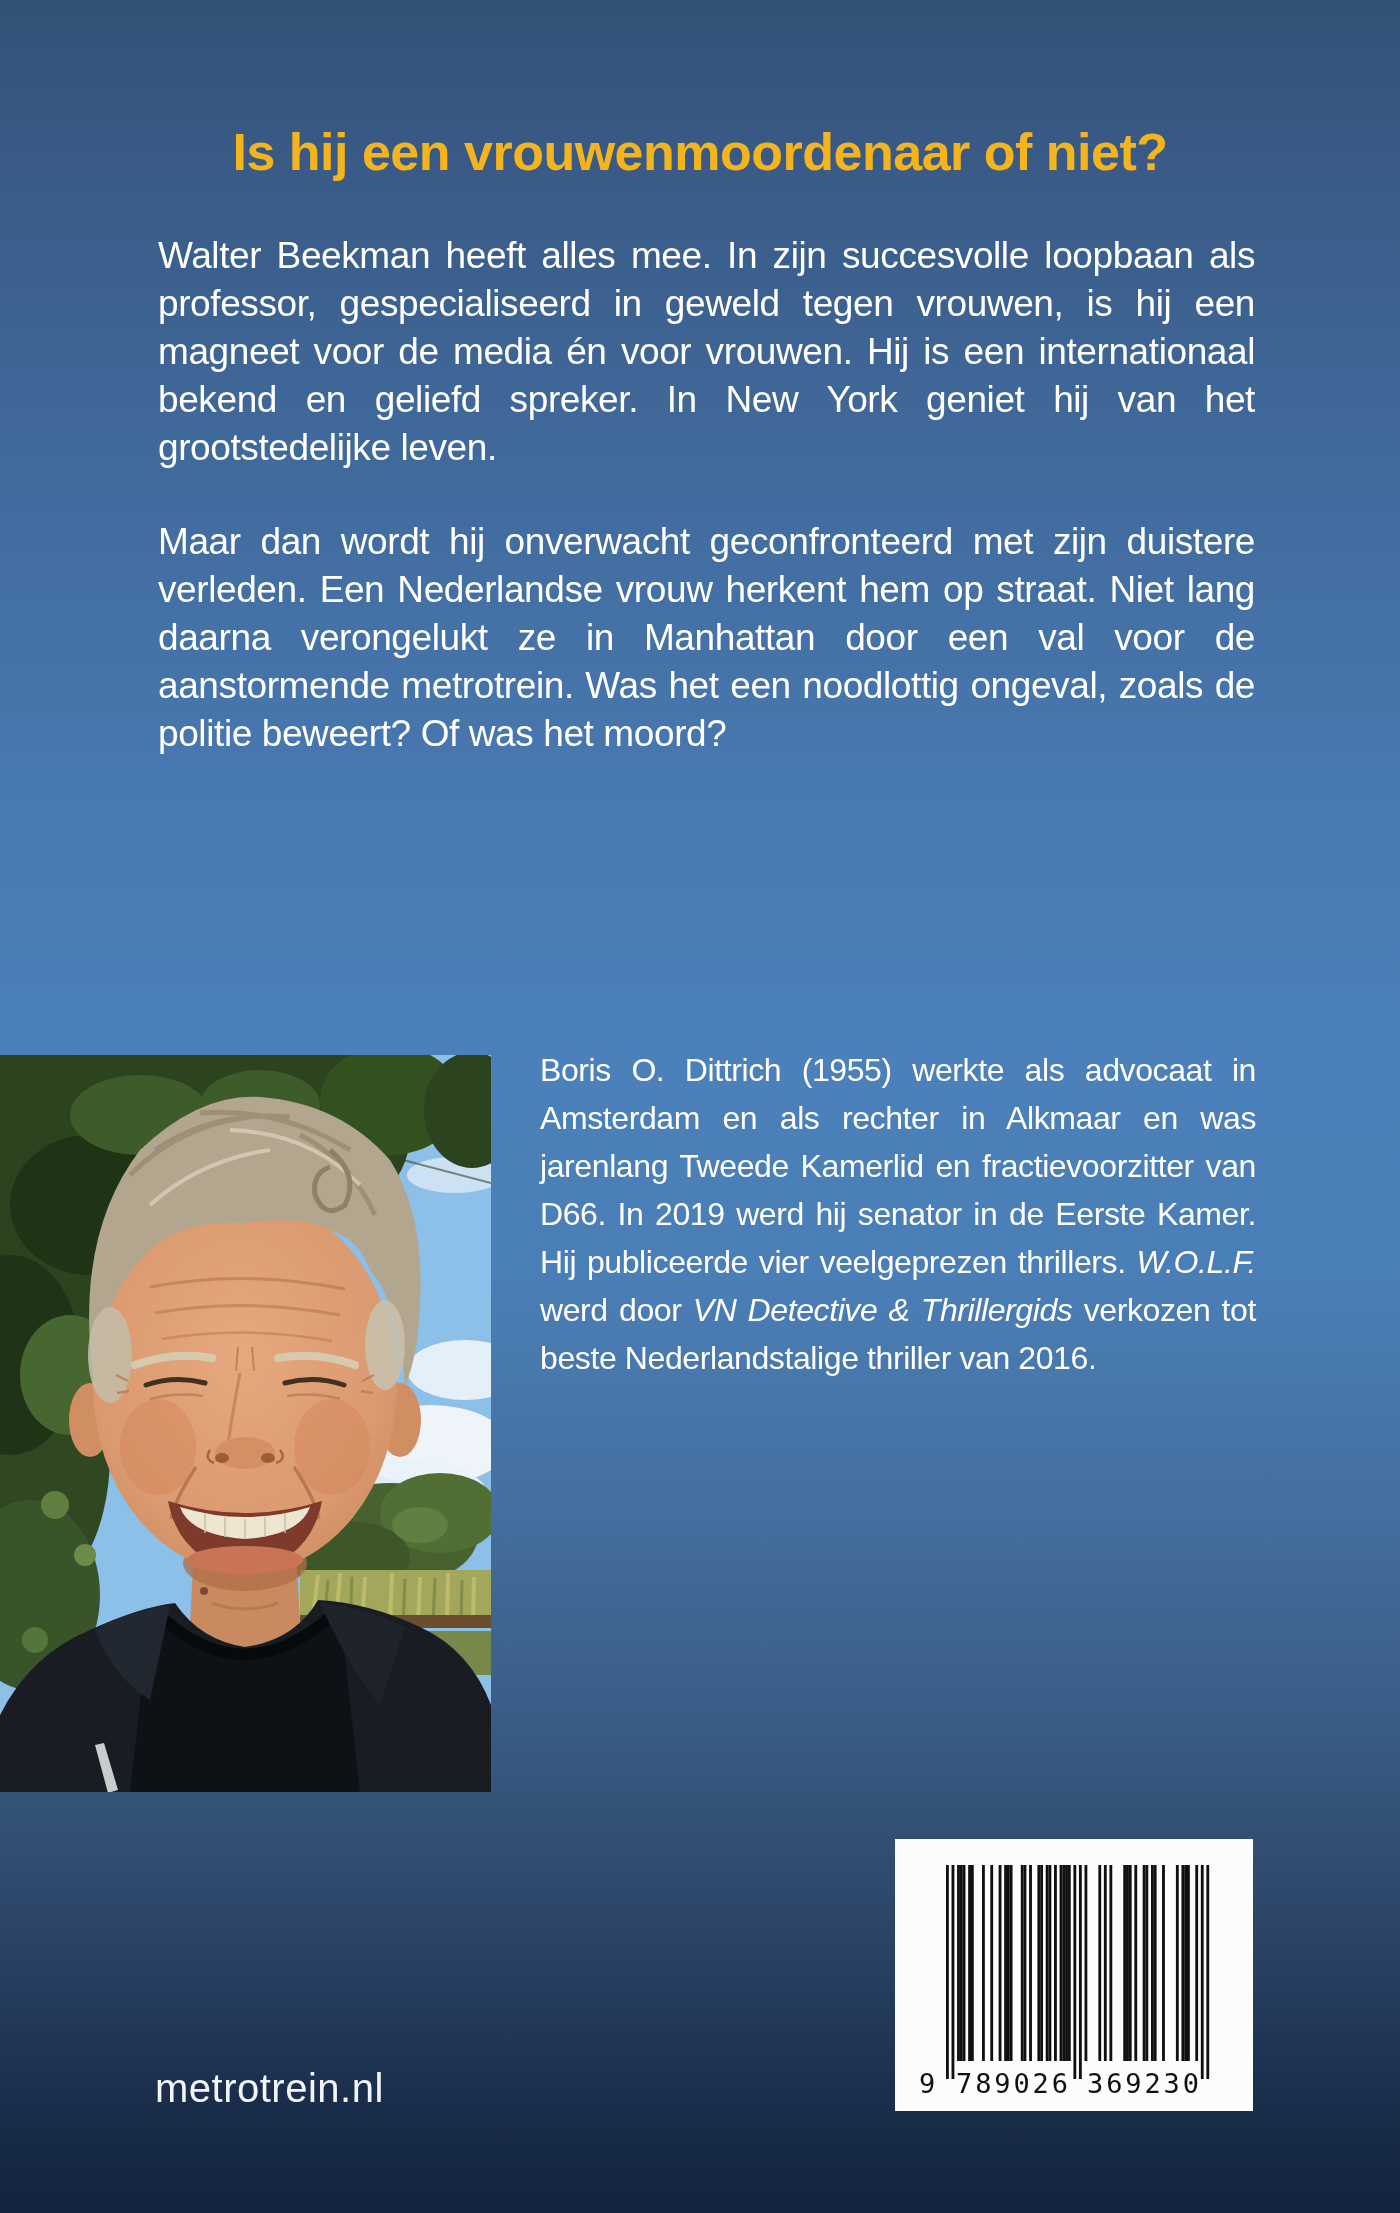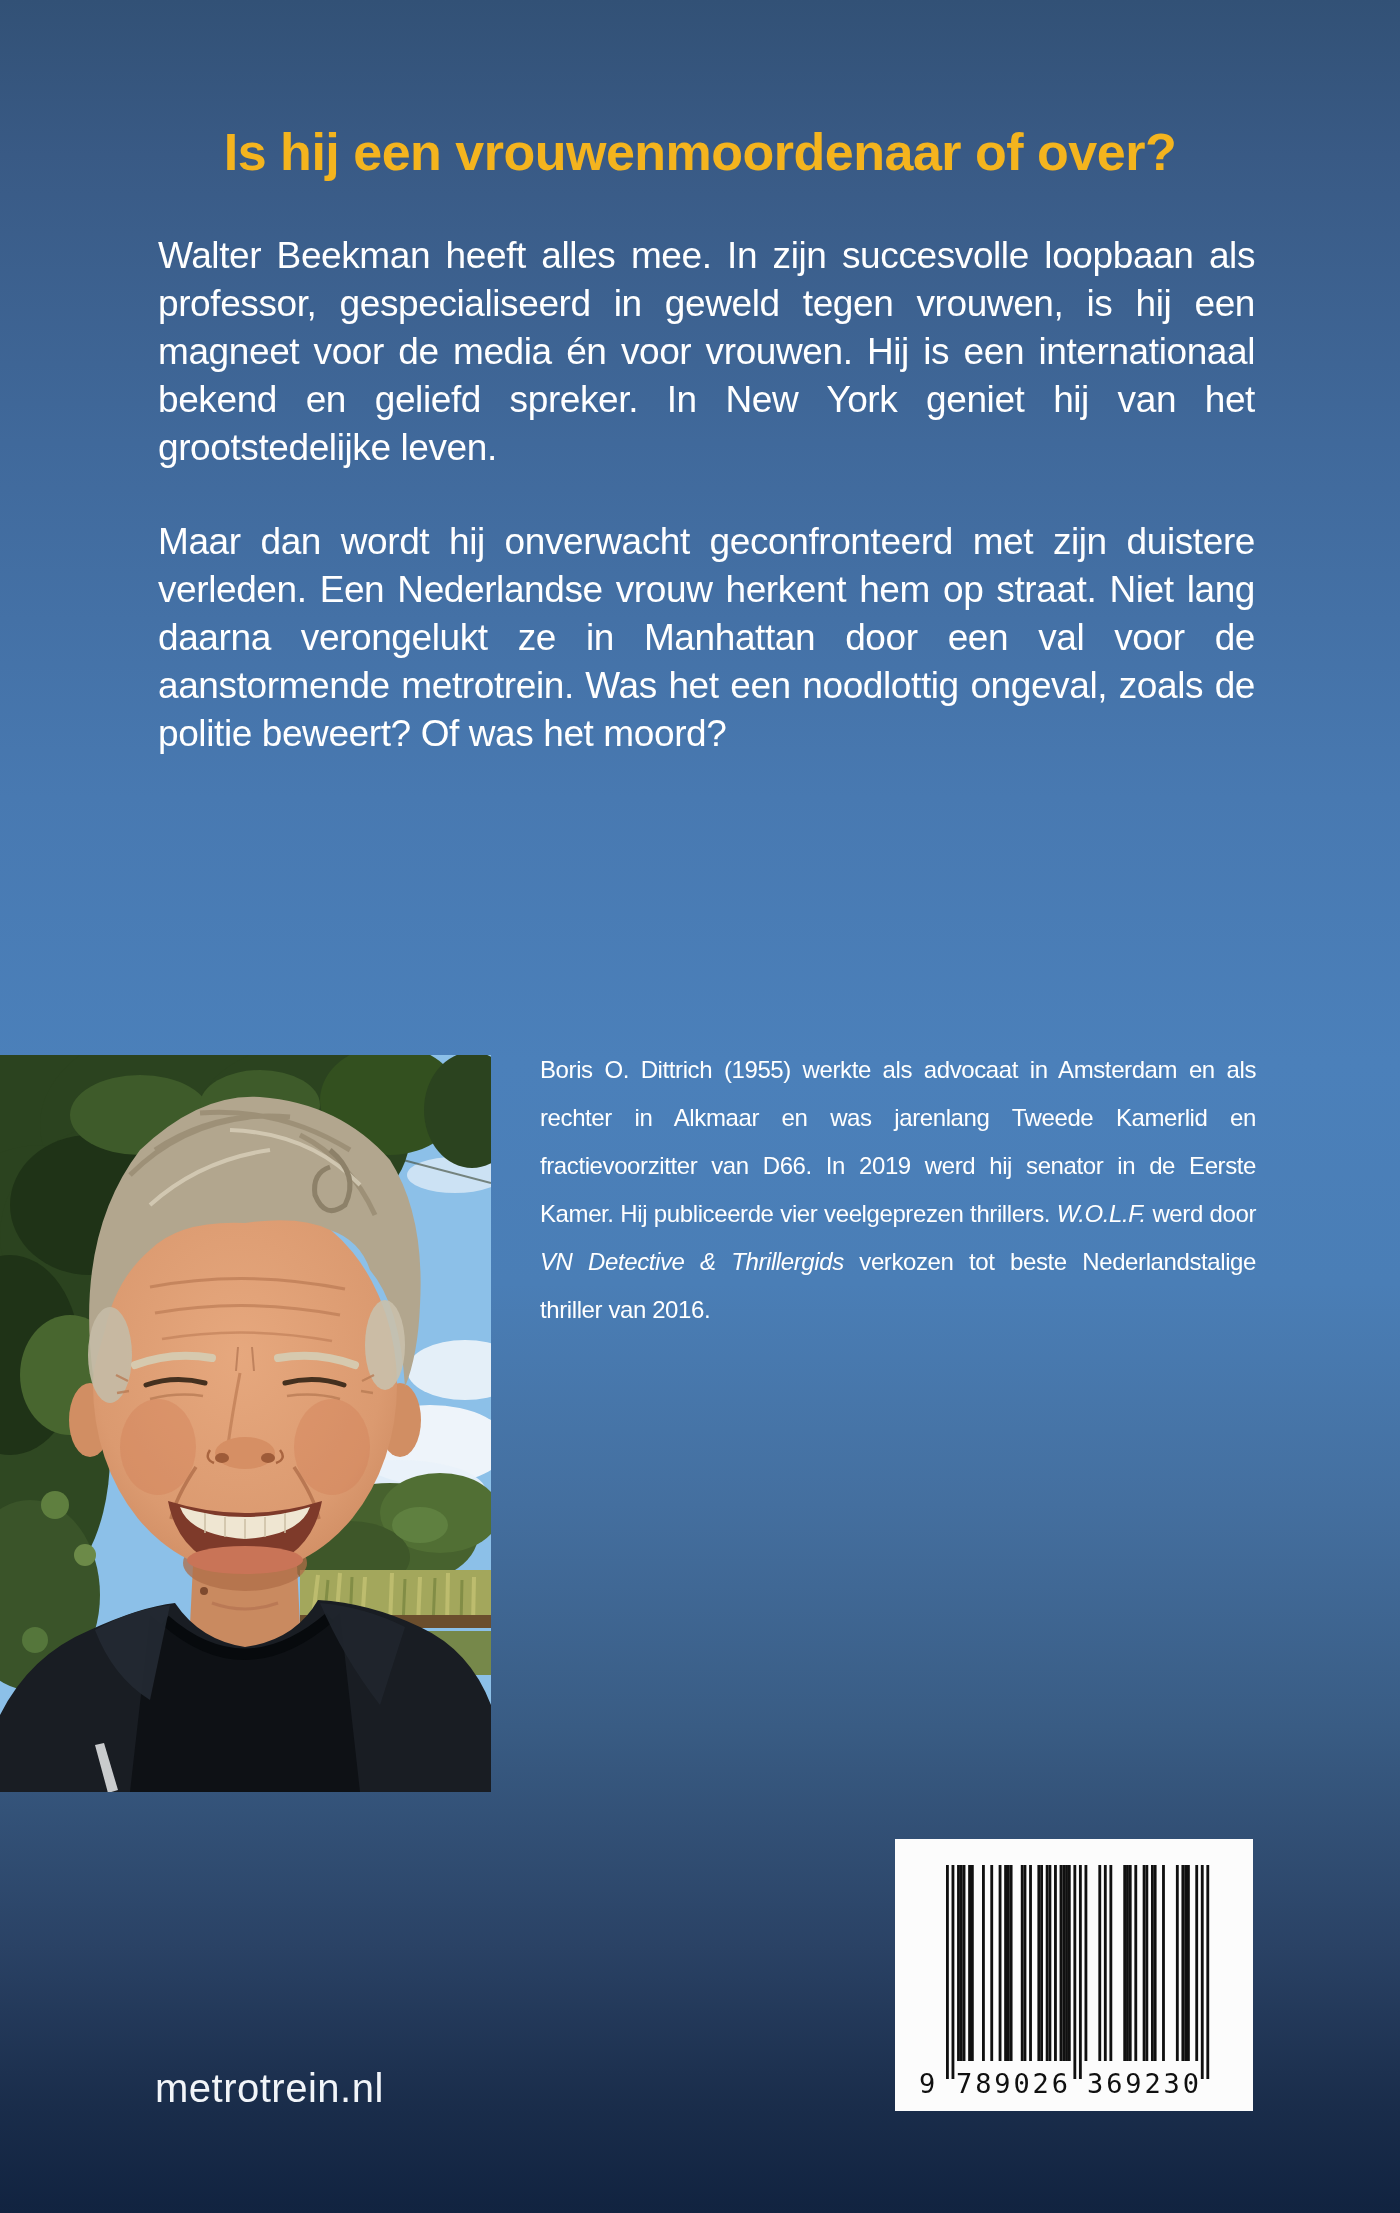--- a/index.html
+++ b/index.html
@@ -28,21 +28,21 @@
   }
   .synopsis{
     position:absolute;left:158px;top:232px;width:1097px;
     color:#FFFFFF;font-size:37px;line-height:48px;letter-spacing:-0.4px;
     text-align:justify;
   }
   .synopsis p{margin:0 0 46px 0;}
   .synopsis p:last-child{margin-bottom:0;}
   .bio{
     position:absolute;left:540px;top:1046px;width:716px;
-    color:#FFFFFF;font-size:24px;line-height:48px;letter-spacing:-0.4px;
+    color:#FFFFFF;font-size:32px;line-height:48px;letter-spacing:-0.4px;
     text-align:justify;margin:0;
   }
   .bio .it{font-style:italic;}
   .photo{
     position:absolute;left:0;top:1055px;width:491px;height:737px;display:block;
   }
   .website{
     position:absolute;left:155px;top:2066px;
     color:#F2F5F9;font-size:40px;font-weight:300;letter-spacing:0.5px;
   }
@@ -52,21 +52,21 @@
   }
   .barcode-box svg{display:block;width:358px;height:272px;}
   .bc-digit{
     font-family:"DejaVu Sans Mono", monospace;
     font-size:27px;fill:#101010;
   }
 </style>
 </head>
 <body>
 
-<h1 class="headline">Is hij een vrouwenmoordenaar of over?</h1>
+<h1 class="headline">Is hij een vrouwenmoordenaar of niet?</h1>
 
 <div class="synopsis">
   <p>Walter Beekman heeft alles mee. In zijn succesvolle loopbaan als professor, gespecialiseerd in geweld tegen vrouwen, is hij een magneet voor de media én voor vrouwen. Hij is een internationaal bekend en geliefd spreker. In New York geniet hij van het grootstedelijke leven.</p>
   <p>Maar dan wordt hij onverwacht geconfronteerd met zijn duistere verleden. Een Nederlandse vrouw herkent hem op straat. Niet lang daarna verongelukt ze in Manhattan door een val voor de aanstormende metrotrein. Was het een noodlottig ongeval, zoals de politie beweert? Of was het moord?</p>
 </div>
 
 <svg class="photo" viewBox="0 0 491 737" preserveAspectRatio="none" xmlns="http://www.w3.org/2000/svg">
   <defs>
     <radialGradient id="skin" cx="48%" cy="42%" r="68%">
       <stop offset="0%" stop-color="#E6A87E"></stop>

